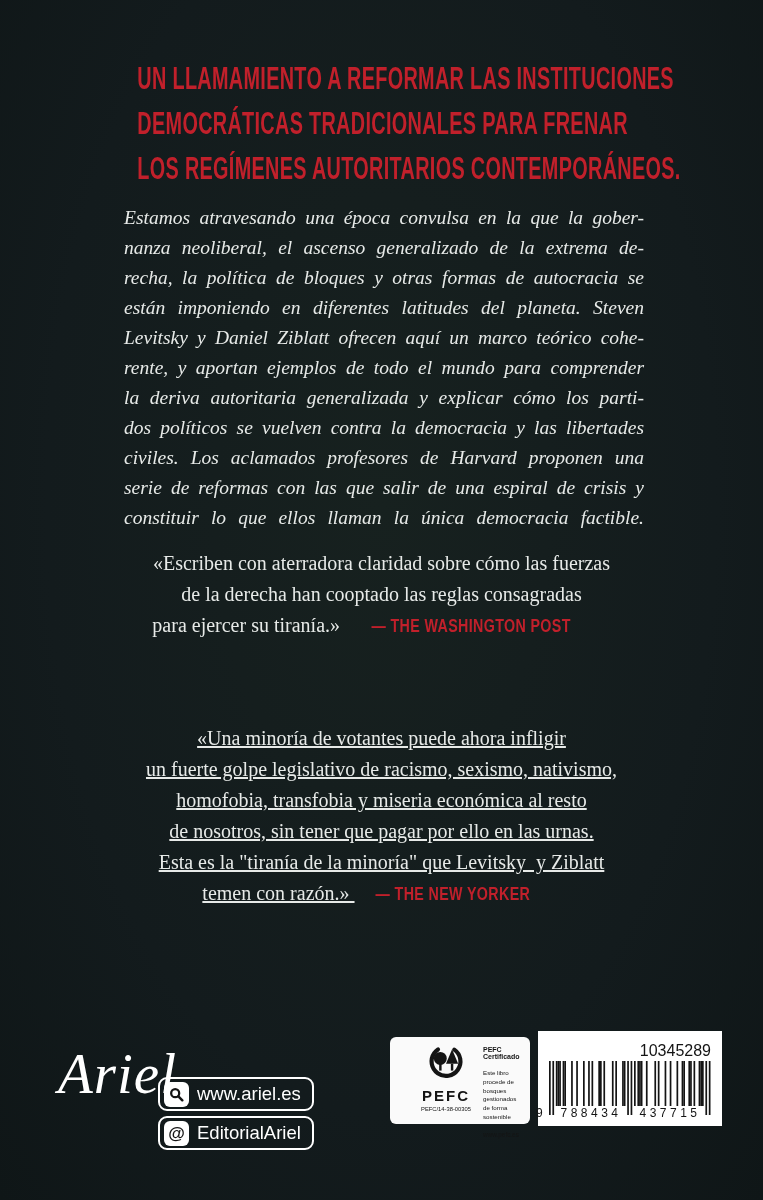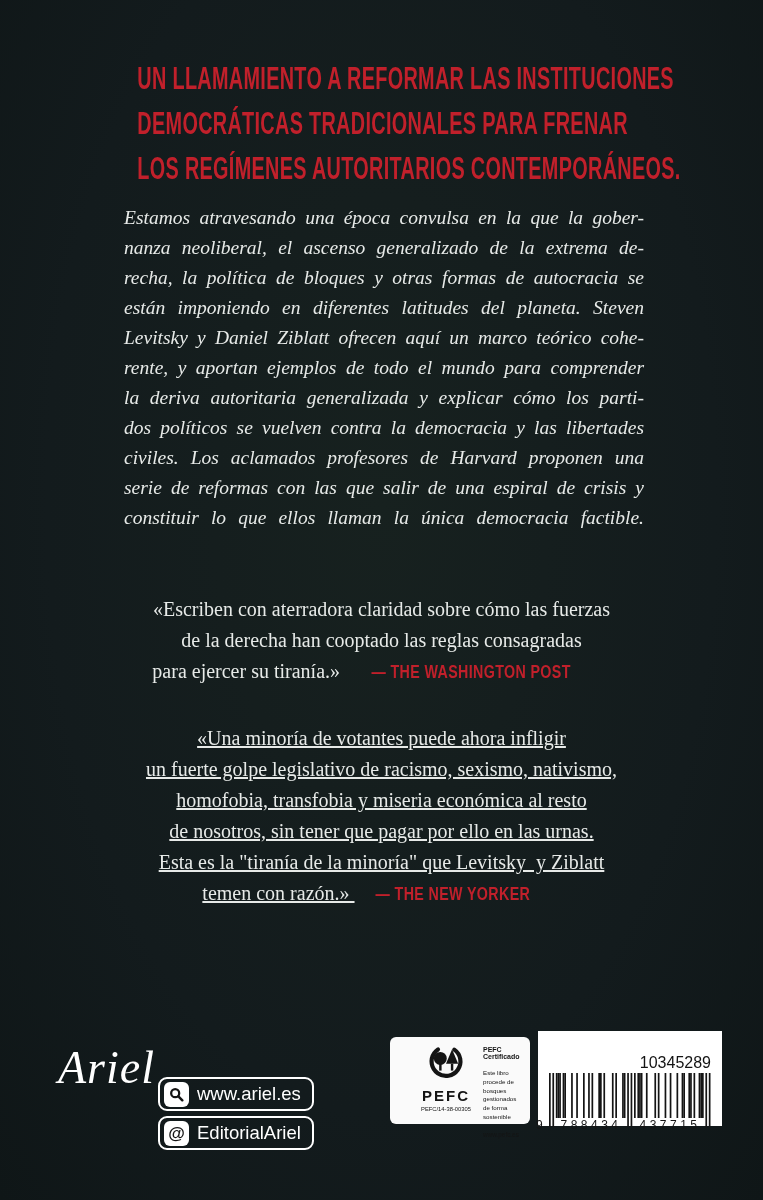--- a/index.html
+++ b/index.html
@@ -25,33 +25,33 @@
   
   .synopsis{
     position:absolute; top:203px; left:124px; width:520px;
     font-size:19.5px; line-height:30px;
     text-align:justify; text-align-last:justify;
     white-space:pre-line;
     font-style:italic;
   }
   
   .quote{position:absolute; left:60px; width:643px; text-align:center; font-size:20px; line-height:31px;}
-  .quote-wapo{top:594px;}
+  .quote-wapo{top:548px;}
   .quote-newyorker{top:723px;text-decoration:underline;}
   .quote-text{white-space:pre-line;}
   .quote-attr{
     display:inline-block; font-family:"Liberation Sans", sans-serif; font-weight:700;
     font-size:19px; letter-spacing:.5px; color:var(--red); white-space:nowrap;
     transform:scaleX(.75); transform-origin:40% 60%;
   }
   
   .ariel-logo{
     position:absolute; left:58px; top:1041px;
     font-family:"Liberation Serif", serif; font-style:italic; font-weight:400;
-    font-size:46px; color:var(--white); letter-spacing:1px;
+    font-size:57px; color:var(--white); letter-spacing:1px;
   }
   .pill{
     position:absolute; left:158px; height:34px; min-width:146px;
     border:2px solid var(--white); border-radius:9px;
     display:flex; align-items:center; gap:8px; padding:0 11px 0 4px;
     color:var(--white); font-family:"Liberation Sans", sans-serif; font-size:18.5px;
     background:transparent;
     margin-top:28px;
   }
   .pill-web{top:1049px;}
@@ -71,21 +71,21 @@
   .pefc-left{width:62px; text-align:center;}
   .pefc-wordmark{font-weight:700; font-size:15px; letter-spacing:2px; margin-top:1px;}
   .pefc-code{font-size:5.8px; margin-top:2px; white-space:nowrap;}
   .pefc-right{flex:1; padding-left:6px; padding-top:2px; text-align:left;}
   .pefc-title{font-weight:700; font-size:7px;}
   .pefc-desc{font-size:6.2px; line-height:8.8px; margin-top:9px; white-space:pre-line;}
   .pefc-url{font-size:6.4px; margin-top:9px;}
   
   .barcode-box{
     position:absolute; left:538px; top:1031px; width:184px; height:95px;
-    background:var(--white); color:var(--ink); padding:23px 11px 0 11px;
+    background:var(--white); color:var(--ink); padding:11px 11px 0 11px;
   }
   .barcode-sku{
     text-align:right; font-family:"Liberation Sans", sans-serif; font-size:16px; line-height:17px;
   }
   .bars-wrap{position:relative; width:162px; margin:2px auto 0;}
   .bc-digit{
     position:absolute; top:45px; font-family:"Liberation Sans", sans-serif;
     font-size:12px; letter-spacing:3.5px; color:var(--ink);
   }
   .bc-d0{left:-13px; letter-spacing:0;}

